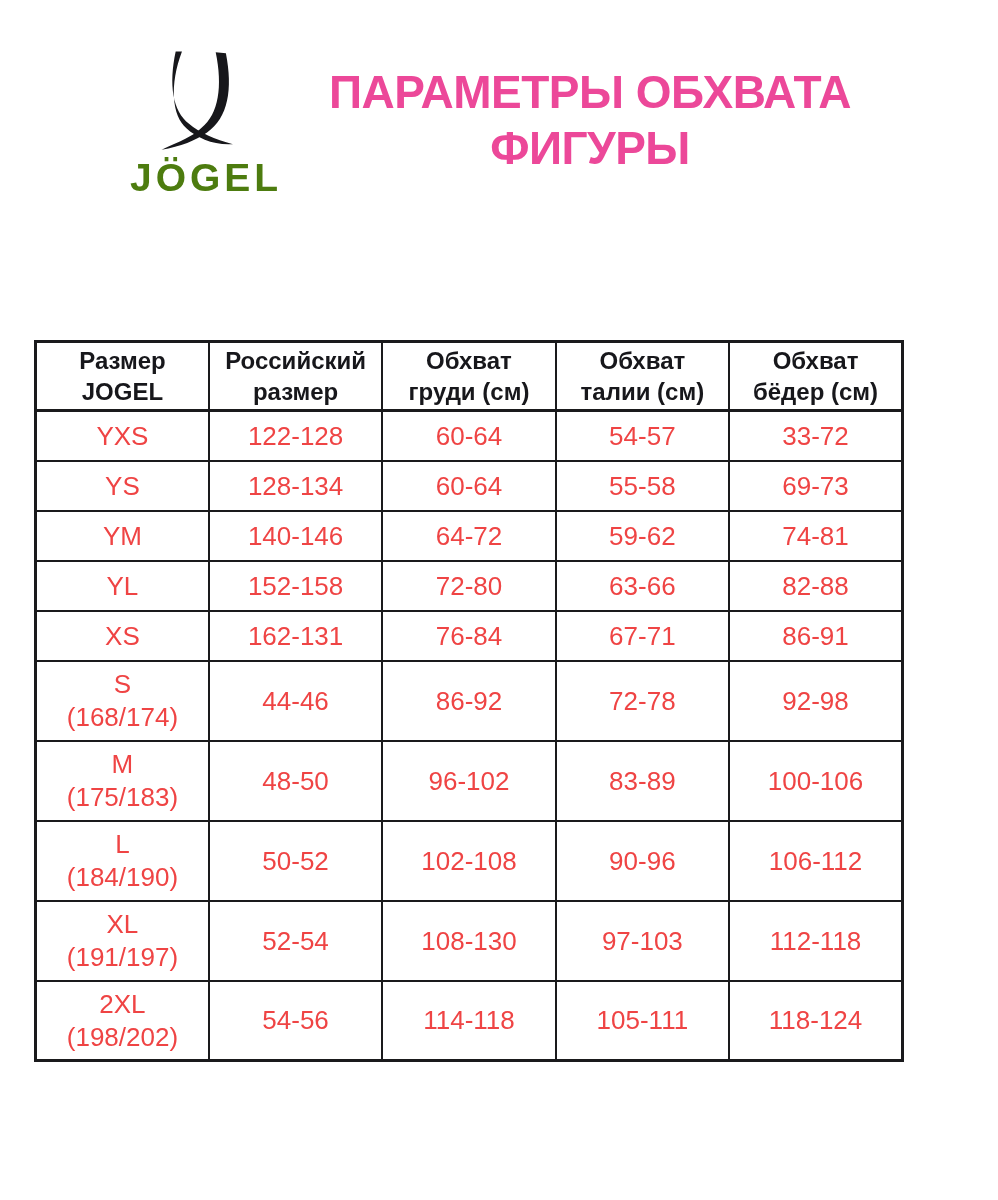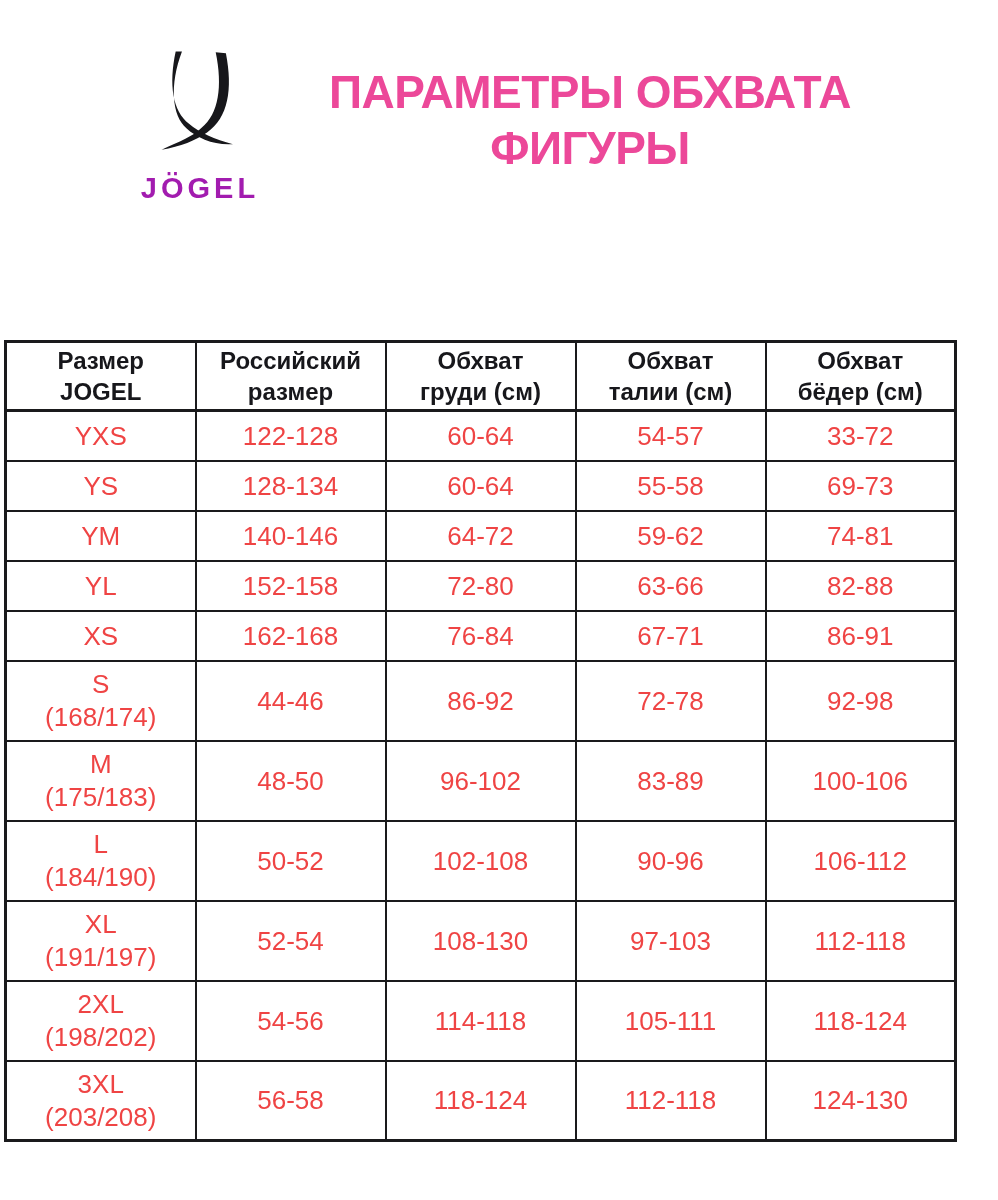--- a/index.html
+++ b/index.html
@@ -23,25 +23,25 @@
     left: 130px; top: 50px;
     width: 140px;
     text-align: center;
   }
   .logo svg {
     display: block;
     width: 112px; height: 102px;
     margin: 0 auto;
   }
   .logo-text {
-    margin-top: 20px;
-    font-size: 29px;
+    margin-top: 4px;
+    font-size: 39px;
     font-weight: 700;
     letter-spacing: 4px;
-    color: #a21caf;
+    color: #4d7c0f;
     white-space: nowrap;
   }
 
   
   .title {
     position: absolute;
     left: 280px; top: 64px;
     width: 620px;
     margin: 0;
     text-align: center;
@@ -49,22 +49,22 @@
     font-weight: 700;
     line-height: 1.22;
     letter-spacing: -0.5px;
     color: #ec4899;
   }
   .title span { display: block; }
 
   
   table.size-table {
     position: absolute;
-    left: 4px; top: 340px;
-    width: 953px;
+    left: 34px; top: 340px;
+    width: 870px;
     border-collapse: collapse;
     table-layout: fixed;
     background: #ffffff;
   }
   .size-table th, .size-table td {
     border: 2px solid #1a1a1c;
     text-align: center;
     vertical-align: middle;
     padding: 2px 4px;
     white-space: pre-line;
@@ -144,21 +144,21 @@
         </tr>
         <tr class="short">
           <td>YL</td>
           <td>152-158</td>
           <td>72-80</td>
           <td>63-66</td>
           <td>82-88</td>
         </tr>
         <tr class="short">
           <td>XS</td>
-          <td>162-168</td>
+          <td>162-131</td>
           <td>76-84</td>
           <td>67-71</td>
           <td>86-91</td>
         </tr>
         <tr class="tall">
           <td>S
 (168/174)</td>
           <td>44-46</td>
           <td>86-92</td>
           <td>72-78</td>
@@ -189,24 +189,16 @@
           <td>112-118</td>
         </tr>
         <tr class="tall">
           <td>2XL
 (198/202)</td>
           <td>54-56</td>
           <td>114-118</td>
           <td>105-111</td>
           <td>118-124</td>
         </tr>
-        <tr class="tall">
-          <td>3XL
-(203/208)</td>
-          <td>56-58</td>
-          <td>118-124</td>
-          <td>112-118</td>
-          <td>124-130</td>
-        </tr>
       </tbody>
   </table>
 
 </div>
 
 </body></html>

